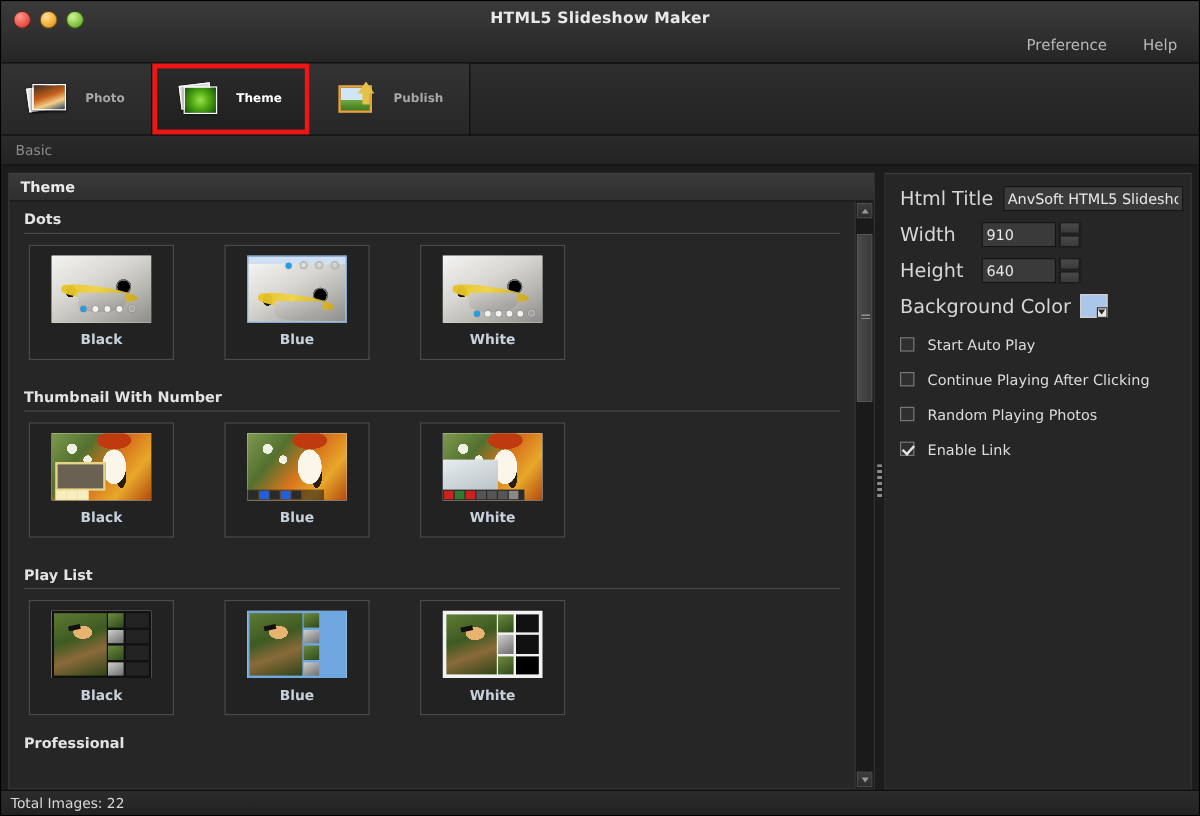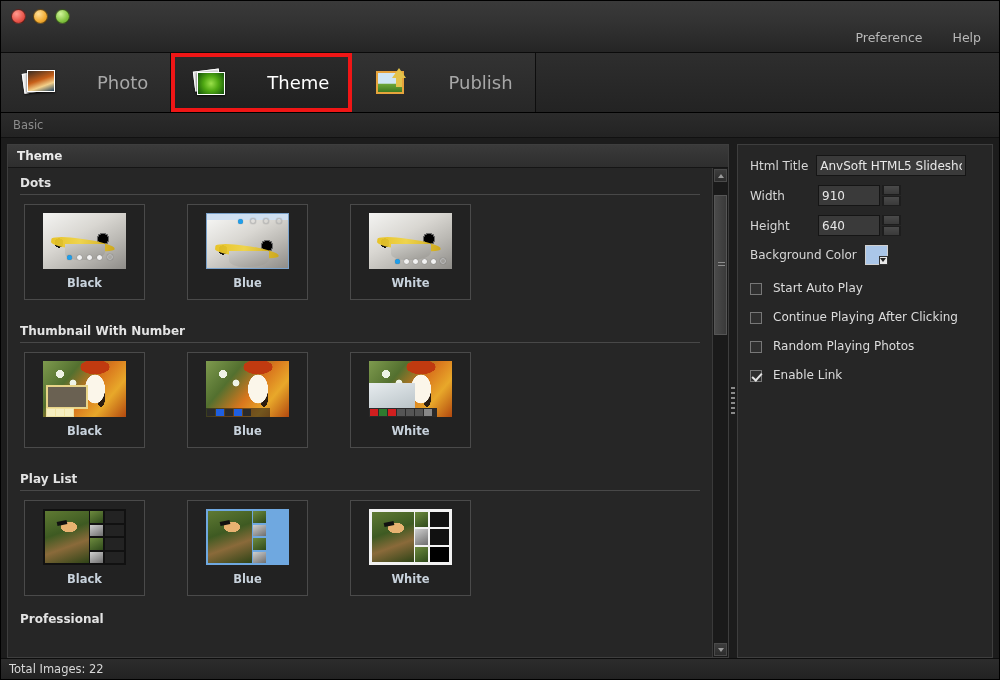--- a/index.html
+++ b/index.html
@@ -42,21 +42,21 @@
     height:59px;flex:0 0 59px;display:flex;
     background:linear-gradient(to bottom,#2e2e2e,#242424);
     border-bottom:1px solid #000;
   }
   .tab{
     position:relative;display:flex;align-items:center;gap:10px;
     padding:0 22px;border-right:1px solid #0d0d0d;
     background:linear-gradient(to bottom,#333,#272727);
     cursor:default;
   }
-  .tab .tab-label{font-size:18px;color:#a7a7a7;font-weight:normal;margin-left:26px;}
+  .tab .tab-label{font-size:10px;color:#a7a7a7;font-weight:bold;}
   .tab.active .tab-label{color:#ffffff;}
   .tab.active{
     background:linear-gradient(to bottom,#2b2b2b,#1f1f1f);
   }
   .tab.highlight{
     outline:4px solid #f01616;outline-offset:-4px;
   }
   .tab-filler{flex:1;background:linear-gradient(to bottom,#2e2e2e,#232323);}
 
   
@@ -191,21 +191,21 @@
   .splitter .grip{position:absolute;left:2px;top:50%;margin-top:-14px;width:4px;height:28px;
     background:repeating-linear-gradient(to bottom,#8a8a8a 0 2px,transparent 2px 5px);}
 
   
   .props-panel{
     width:256px;flex:0 0 256px;display:flex;flex-direction:column;
     border:1px solid #3e3e3e;box-sizing:border-box;background:#2a2a2a;
   }
   .props-body{flex:1;padding:10px 0 0 12px;background:#262626;}
   .prow{display:flex;align-items:center;margin-bottom:9px;}
-  .plabel{font-size:12px;color:#d6d6d6;}
+  .plabel{font-size:16px;color:#d6d6d6;}
   .tinput{
     height:21px;background:#3a3a3a;border:1px solid #151515;box-sizing:border-box;
     color:#e8e8e8;font-size:12px;font-family:"DejaVu Sans","Liberation Sans",sans-serif;
     padding:0 3px;outline:none;
   }
   .title-input{width:150px;margin-left:8px;}
   .num-input{width:62px;margin-left:0;}
   .spin{display:flex;flex-direction:column;margin-left:2px;}
   .spin div{width:19px;height:10px;background:linear-gradient(to bottom,#4a4a4a,#3a3a3a);
     border:1px solid #1d1d1d;box-sizing:border-box;display:flex;align-items:center;justify-content:center;}
@@ -216,21 +216,21 @@
   .swatch{
     position:relative;width:23px;height:20px;margin-left:8px;
     background:#aac6e8;border:1px solid #d0d0d0;box-sizing:border-box;
   }
   .swatch:after{
     content:"";position:absolute;right:-1px;bottom:-1px;width:9px;height:9px;
     background:#e8e8e8;border:1px solid #333;box-sizing:border-box;
   }
   .swatch .caret{position:absolute;right:1px;bottom:2px;width:0;height:0;
     border-left:3px solid transparent;border-right:3px solid transparent;border-top:4px solid #222;z-index:2;}
-  .chk-row{display:flex;align-items:flex-end;margin-bottom:15px;}
+  .chk-row{display:flex;align-items:flex-start;margin-bottom:15px;}
   .chkbox{width:12px;height:12px;background:#2f2f2f;border:1px solid #777;
     box-sizing:border-box;margin-right:11px;position:relative;}
   .chkbox.on:after{
     content:"";position:absolute;left:3px;top:0px;width:4px;height:8px;
     border:solid #e6e6e6;border-width:0 2px 2px 0;transform:rotate(42deg);
   }
   .chk-label{font-size:12px;color:#dcdcdc;}
 
   
   .statusbar{
@@ -245,20 +245,21 @@
 <body>
 
 <div class="window">
 
   <div class="titlebar">
     <div class="traffic">
       <div class="dot red"></div>
       <div class="dot yellow"></div>
       <div class="dot green"></div>
     </div>
+    <div class="win-title">HTML5 Slideshow Maker</div>
     <div class="menu-right">
       <span>Preference</span>
       <span>Help</span>
     </div>
   </div>
 
   <div class="tabbar">
 
     <div class="tab">
       <div class="ic ic-photo">

